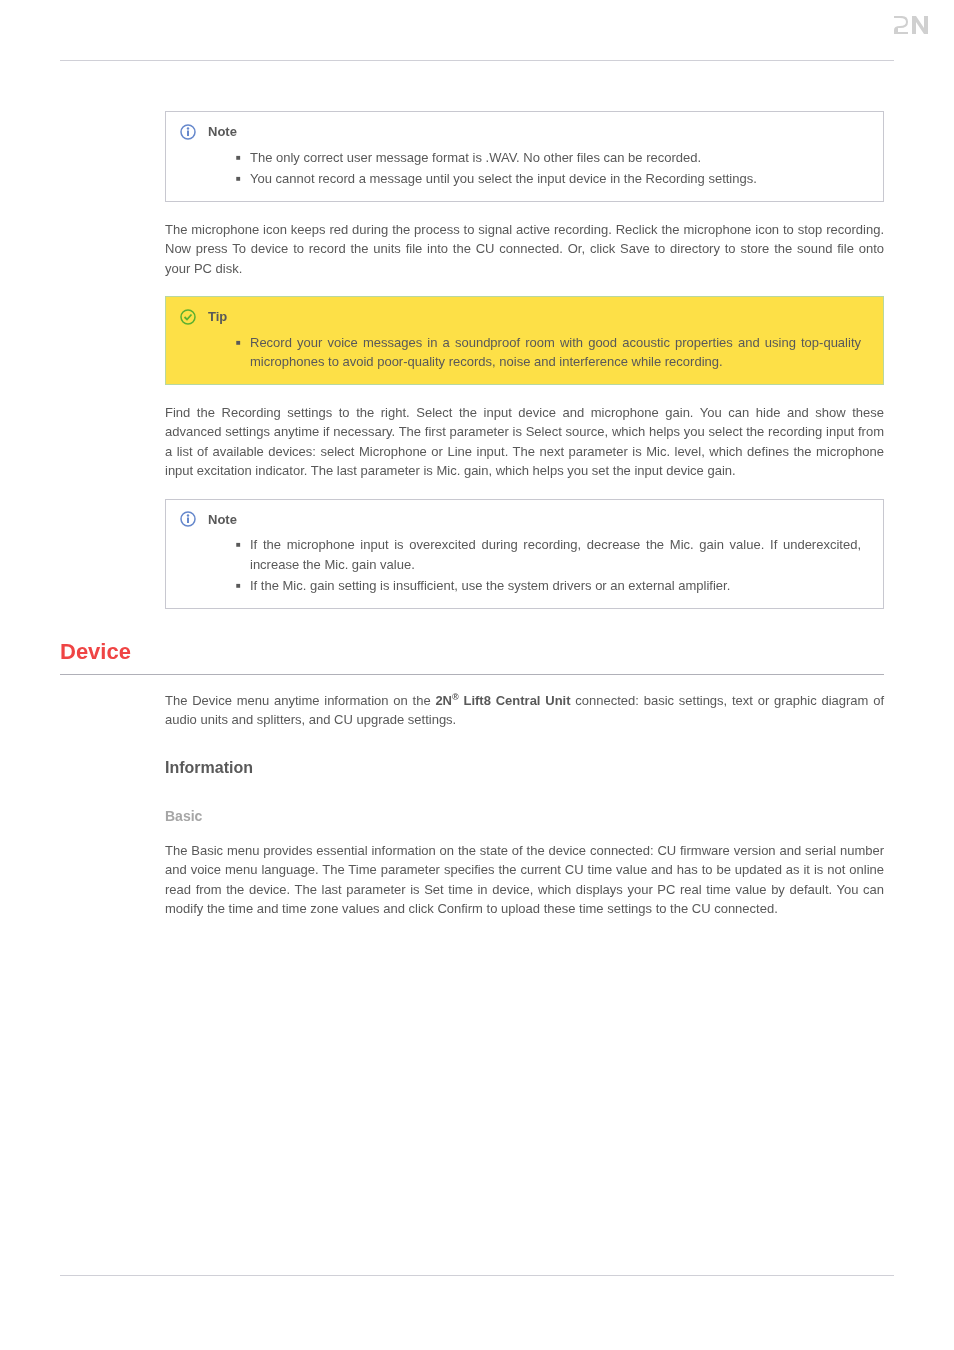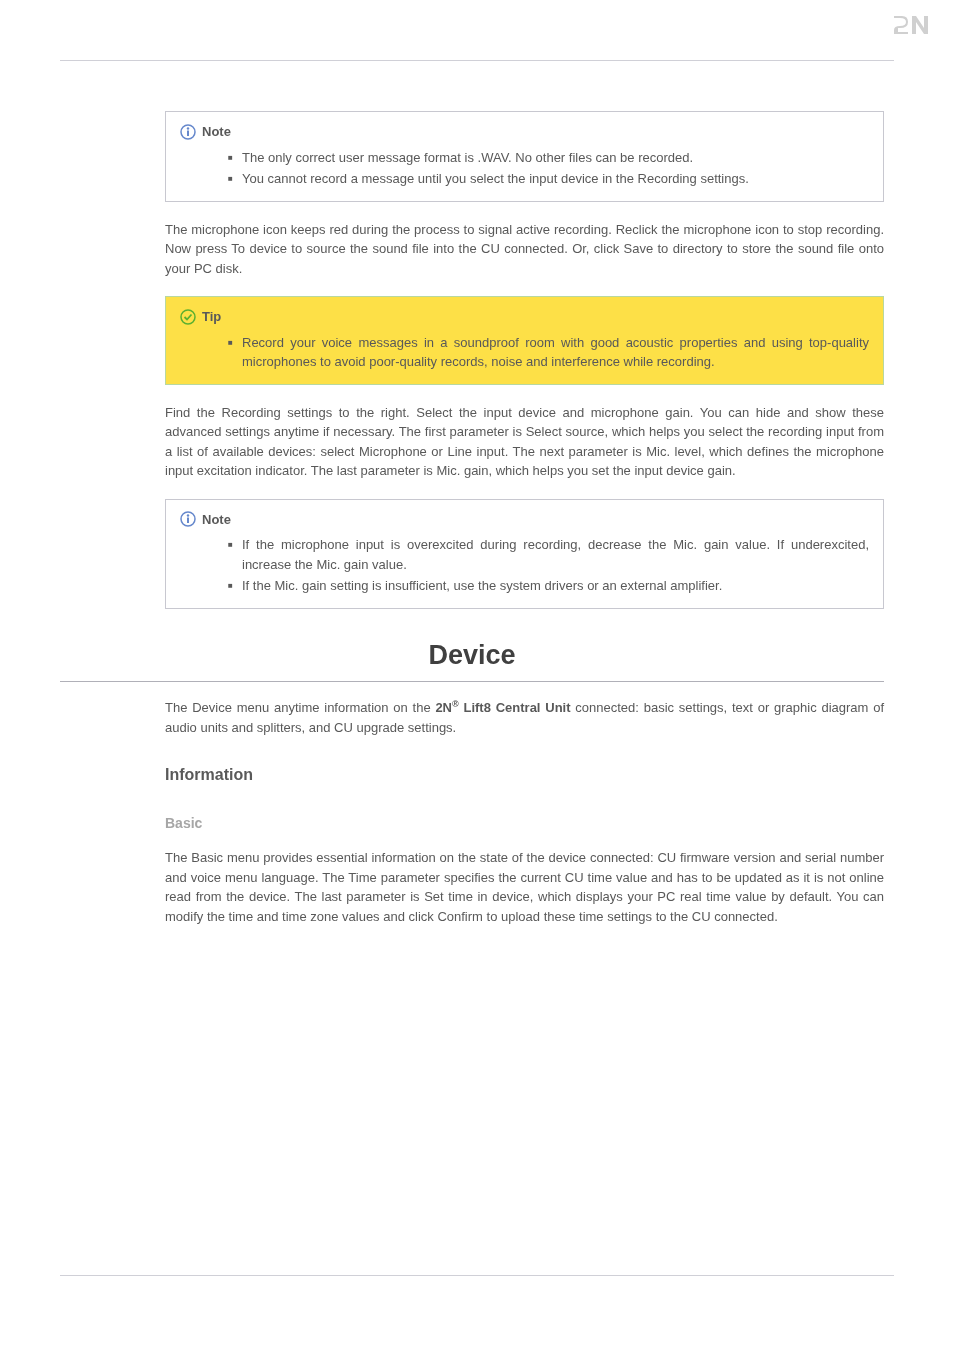--- a/index.html
+++ b/index.html
@@ -39,36 +39,36 @@
     background: #ffffff;
     border-color: #c8c8d0;
   }
   .callout-tip {
     background: #fde047;
     border-color: #b8d8a0;
   }
   .callout-header {
     display: flex;
     align-items: center;
-    gap: 6px;
+    gap: 12px;
     margin-bottom: 6px;
   }
   .callout-title {
     font-weight: bold;
     color: #595959;
   }
   .callout ul {
     list-style: none;
     margin-left: 48px;
   }
   .callout li {
     position: relative;
     text-align: justify;
     padding-left: 14px;
-    margin: 2px 0;
+    margin: 2px 8px;
   }
   .callout li::before {
     content: "■";
     position: absolute;
     left: 0;
     font-size: 8px;
     top: 4px;
     color: #595959;
   }
   .body-text {
@@ -81,25 +81,24 @@
     font-size: 14px;
     margin: 26px 0 14px 0;
   }
   .h3 {
     color: #595959;
     font-weight: bold;
     font-size: 16px;
     margin: 26px 0 14px 0;
   }
   .h2 {
-    color: #404040;
-    font-weight: bold;
-    font-size: 27px;
+    color: #ef4444;
+    font-weight: bold;
+    font-size: 22px;
     margin: 26px 0 6px 0;
-    text-align: center;
   }
   .h2-rule {
     border-top: 1px solid #b0b0b8;
     margin-bottom: 16px;
   }
   .outdent {
     margin-left: -105px;
   }
   .footer {
     position: absolute;
@@ -154,21 +153,21 @@
           <rect x="7" y="6.5" width="2" height="5.5" fill="#6688cc"></rect>
         </svg>
         <span class="callout-title">Note</span>
       </div>
       <ul>
         <li>The only correct user message format is .WAV. No other files can be recorded.</li>
         <li>You cannot record a message until you select the input device in the Recording settings.</li>
       </ul>
     </div>
 
-    <p class="body-text">The microphone icon keeps red during the process to signal active recording. Reclick the microphone icon to stop recording. Now press To device to source the sound file into the CU connected. Or, click Save to directory to store the sound file onto your PC disk.</p>
+    <p class="body-text">The microphone icon keeps red during the process to signal active recording. Reclick the microphone icon to stop recording. Now press To device to record the units file into the CU connected. Or, click Save to directory to store the sound file onto your PC disk.</p>
 
     <div class="callout callout-tip">
       <div class="callout-header">
         <svg class="icon-svg" width="16" height="16" viewBox="0 0 16 16">
           <circle cx="8" cy="8" r="7" fill="none" stroke="#5bb030" stroke-width="1.5"></circle>
           <path d="M 4.5 8 L 7 10.5 L 11.5 5.5" fill="none" stroke="#5bb030" stroke-width="1.8"></path>
         </svg>
         <span class="callout-title">Tip</span>
       </div>
       <ul>

